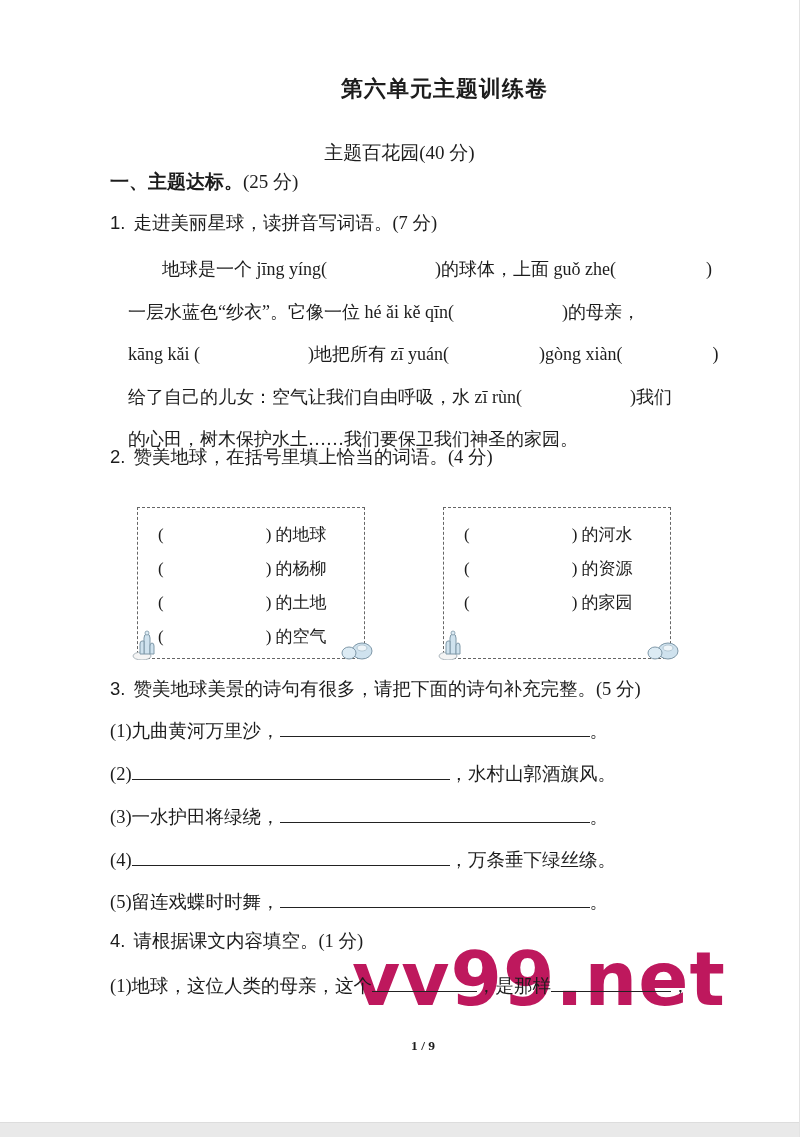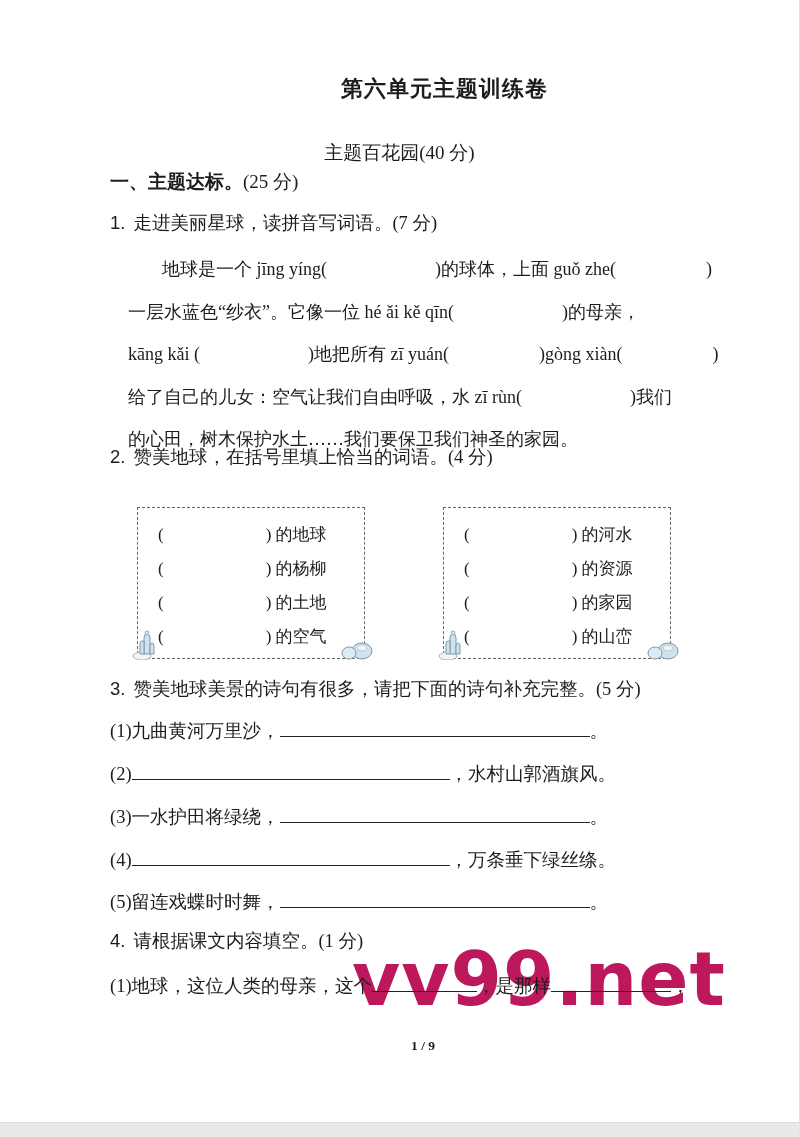--- a/index.html
+++ b/index.html
@@ -160,21 +160,20 @@
             <ellipse cx="11" cy="18" rx="7" ry="6" fill="#dcebf4" stroke="#7f98a8" stroke-width="1"></ellipse>
             <ellipse cx="24" cy="13" rx="5" ry="3" fill="#eef5f9" stroke="#9ab0be" stroke-width="0.6"></ellipse>
           </svg>
         </span>
       </div>
 
       <div class="fill-box">
         <span class="box-row">(　　　　　　) 的河水</span>
         <span class="box-row">(　　　　　　) 的资源</span>
         <span class="box-row">(　　　　　　) 的家园</span>
-        <span class="box-row">(　　　　　　) 的山峦</span>
         <span class="deco deco-bl">
           <svg width="38" height="32" viewBox="0 0 38 32">
             <ellipse cx="12" cy="28" rx="9" ry="4" fill="#f4f4f4" stroke="#9aa7ae" stroke-width="0.8"></ellipse>
             <path d="M14 26 L14 10 Q14 6 17 6 Q20 6 20 10 L20 26 Z" fill="#cfe2ee" stroke="#7f98a8" stroke-width="1"></path>
             <path d="M10 26 L10 16 Q10 13 12 13 L14 13 L14 26 Z" fill="#cfe2ee" stroke="#7f98a8" stroke-width="1"></path>
             <path d="M20 26 L20 18 Q20 15 22 15 Q24 15 24 18 L24 26 Z" fill="#cfe2ee" stroke="#7f98a8" stroke-width="1"></path>
             <circle cx="17" cy="5" r="2" fill="#dcebf4" stroke="#7f98a8" stroke-width="0.8"></circle>
           </svg>
         </span>
         <span class="deco deco-br">

